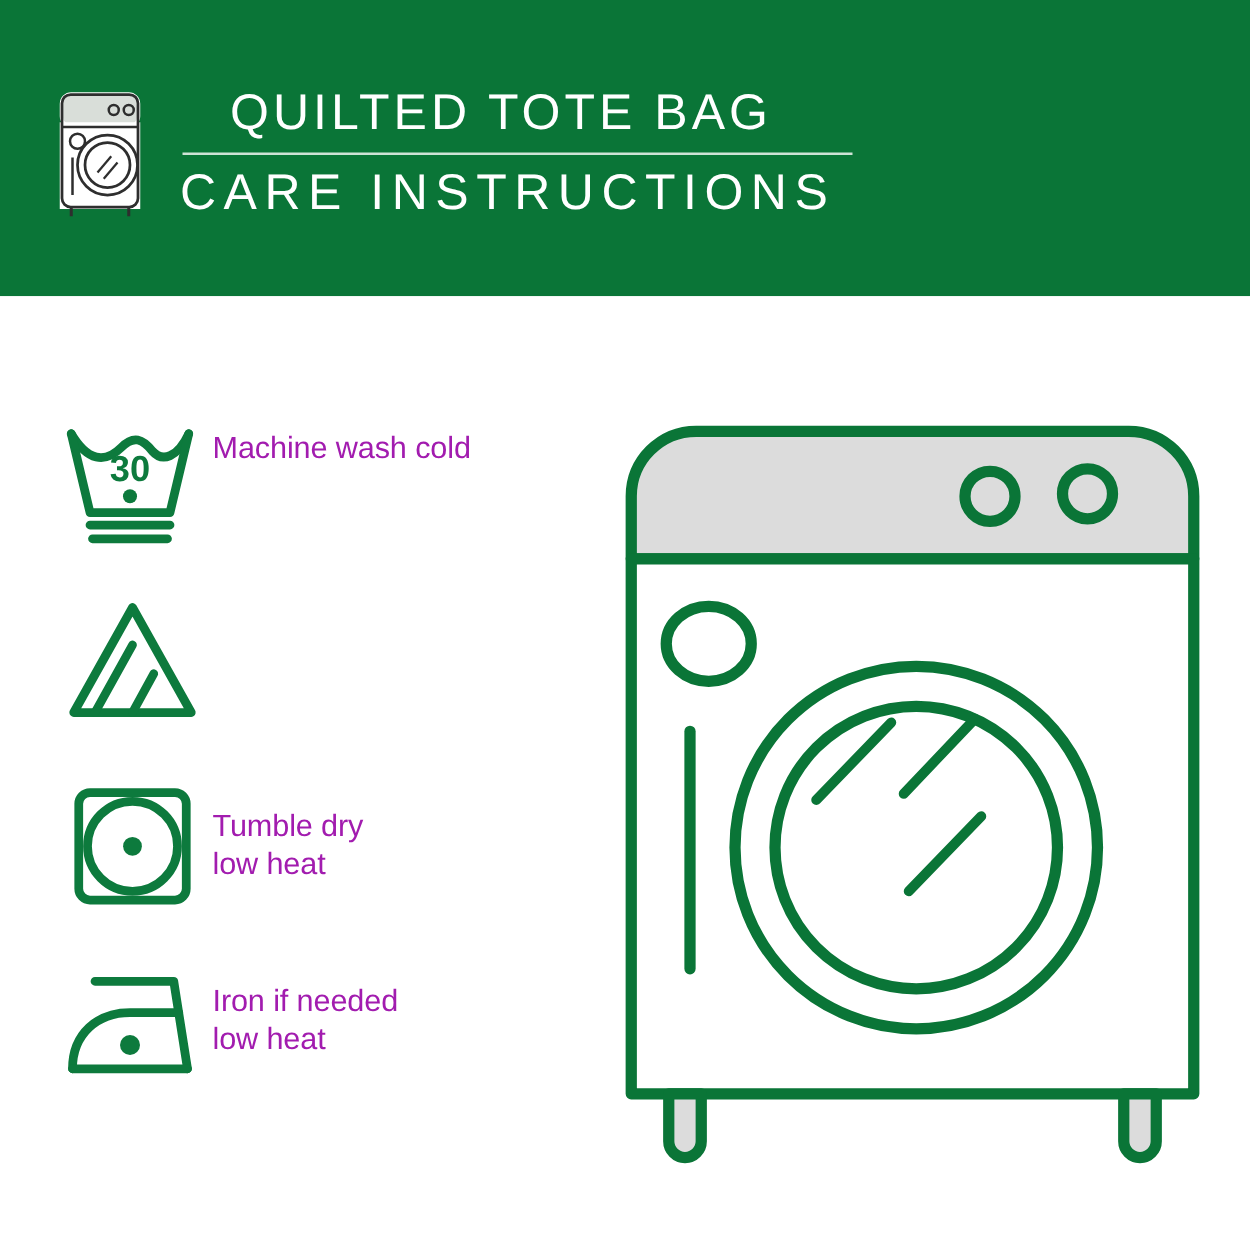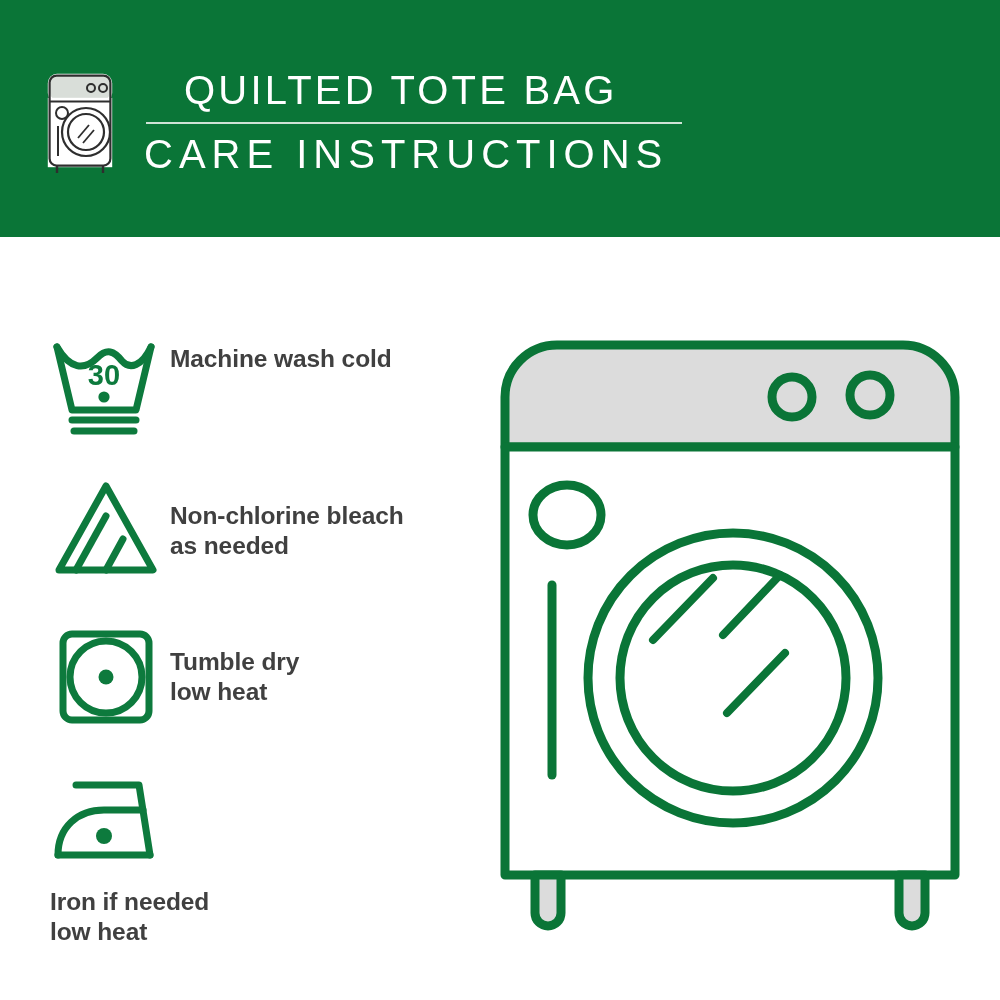--- a/index.html
+++ b/index.html
@@ -88,35 +88,35 @@
   }
   .care-symbol {
     width: 120px;
     min-width: 120px;
     height: 100px;
     display: flex;
     align-items: flex-start;
     justify-content: flex-start;
   }
   .care-text {
-    color: #404040;
+    color: #a21caf;
     font-size: 24.5px;
     line-height: 29.5px;
-    font-weight: 700;
+    font-weight: 400;
     letter-spacing: -0.1px;
     padding-top: 7px;
     font-family: "Liberation Sans", sans-serif;
   }
   .care-text .ln { display: block; white-space: nowrap; }
 
   
   .care-row.r1 { height: 142px; }
   .care-row.r2 { height: 148px; }
   .care-row.r3 { height: 142px; }
-  .care-row.r4 { height: 120px; flex-direction: column; }
+  .care-row.r4 { height: 120px; }
   .care-row.r2 .care-text { padding-top: 22px; }
   .care-row.r3 .care-text { padding-top: 20px; }
   .care-row.r4 .care-text { padding-top: 18px; }
 
   
   .washer-figure {
     position: absolute;
     left: 495px;
     top: 98px;
     width: 470px;
@@ -179,24 +179,20 @@
     <div class="care-row r2">
       <div class="care-symbol">
         <svg viewBox="0 0 112 100" width="112" height="100" aria-hidden="true">
           <g fill="none" stroke="#0d7a3d" stroke-width="7" stroke-linecap="round" stroke-linejoin="round">
             <path d="M56 7 L 103 91 L 9 91 Z"></path>
             <line x1="56" y1="37" x2="26" y2="91"></line>
             <line x1="73" y1="60" x2="56" y2="91"></line>
           </g>
         </svg>
       </div>
-      <div class="care-text">
-        <span class="ln">Non-chlorine bleach</span>
-        <span class="ln">as needed</span>
-      </div>
     </div>
 
     <div class="care-row r3">
       <div class="care-symbol">
         <svg viewBox="0 0 112 100" width="112" height="100" aria-hidden="true">
           <g fill="none" stroke="#0d7a3d" stroke-width="7" stroke-linejoin="round">
             <rect x="13" y="7" width="86" height="86" rx="9"></rect>
             <circle cx="56" cy="50" r="36"></circle>
           </g>
           <circle cx="56" cy="50" r="7.5" fill="#0d7a3d"></circle>

